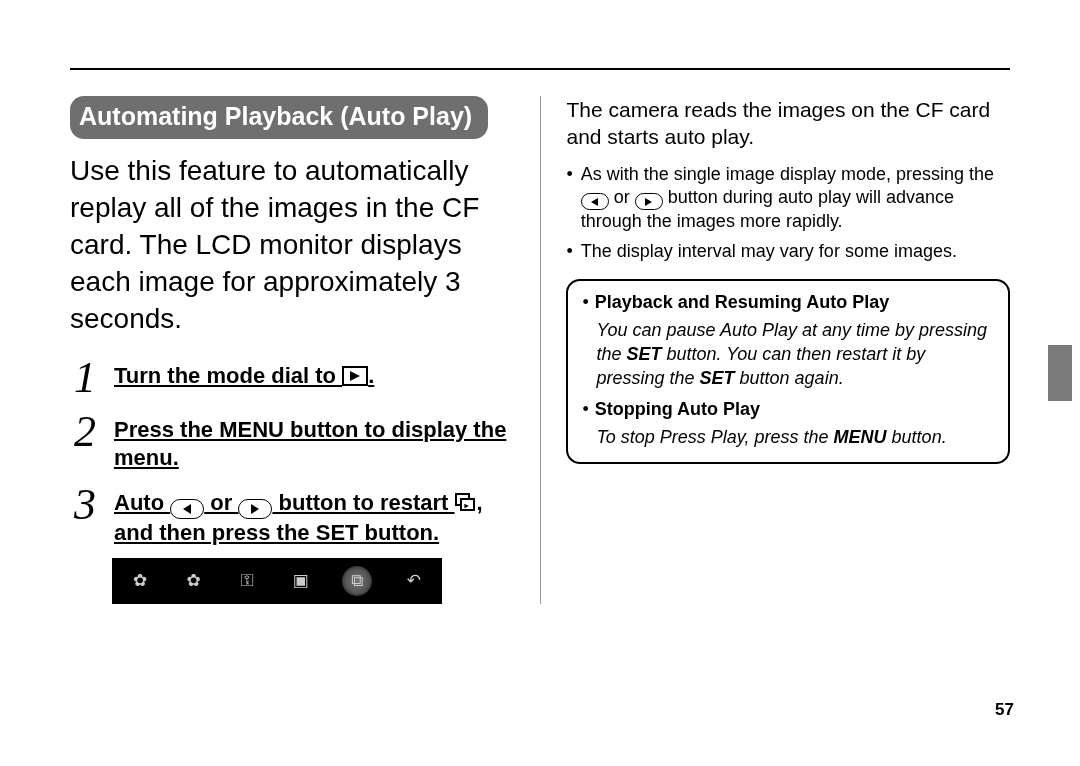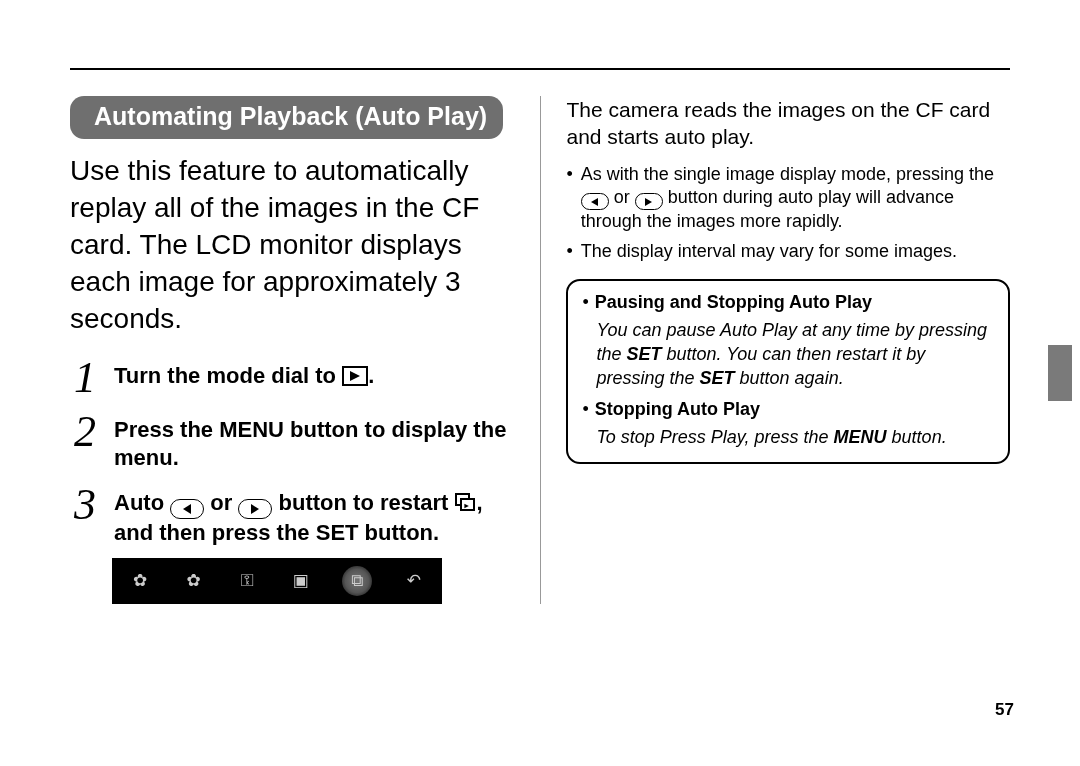--- a/index.html
+++ b/index.html
@@ -34,21 +34,21 @@
     width: 1px;
     background: #999;
     align-self: stretch;
     margin: 0 2px;
   }
   .section-title {
     background: #6f6f6f;
     color: #fff;
     font-weight: 700;
     font-size: 25px;
-    padding: 6px 16px 8px 24px;
+    padding: 6px 16px 8px 9px;
     border-radius: 14px;
     display: inline-block;
     margin-bottom: 14px;
   }
   .intro {
     font-size: 28px;
     line-height: 1.32;
     margin-bottom: 18px;
   }
   .step {
@@ -63,20 +63,21 @@
     font-weight: 500;
     line-height: 1;
     min-width: 30px;
     text-align: center;
   }
   .step-body {
     font-size: 22px;
     font-weight: 700;
     line-height: 1.3;
     padding-top: 6px;
+    text-decoration: underline;
   }
   .icon-strip {
     background: #000;
     width: 330px;
     height: 46px;
     margin-top: 8px;
     margin-left: 42px;
     display: flex;
     align-items: center;
     justify-content: space-between;
@@ -268,21 +269,21 @@
         </div>
         <div class="bul">
           <span class="dot">•</span>
           <span>The display interval may vary for some images.</span>
         </div>
       </div>
 
       <div class="boxed">
         <div class="sub">
           <span>•</span>
-          <span class="sub-title">Pausing and Stopping Auto Play</span>
+          <span class="sub-title">Playback and Resuming Auto Play</span>
         </div>
         <div class="sub-body">
           <span>You can pause Auto Play at any time by pressing the </span><b>SET</b><span> button. You can then restart it by pressing the </span><b>SET</b><span> button again.</span>
         </div>
         <div class="sub">
           <span>•</span>
           <span class="sub-title">Stopping Auto Play</span>
         </div>
         <div class="sub-body" style="margin-bottom:0">
           <span>To stop Press Play, press the </span><b>MENU</b><span> button.</span>

